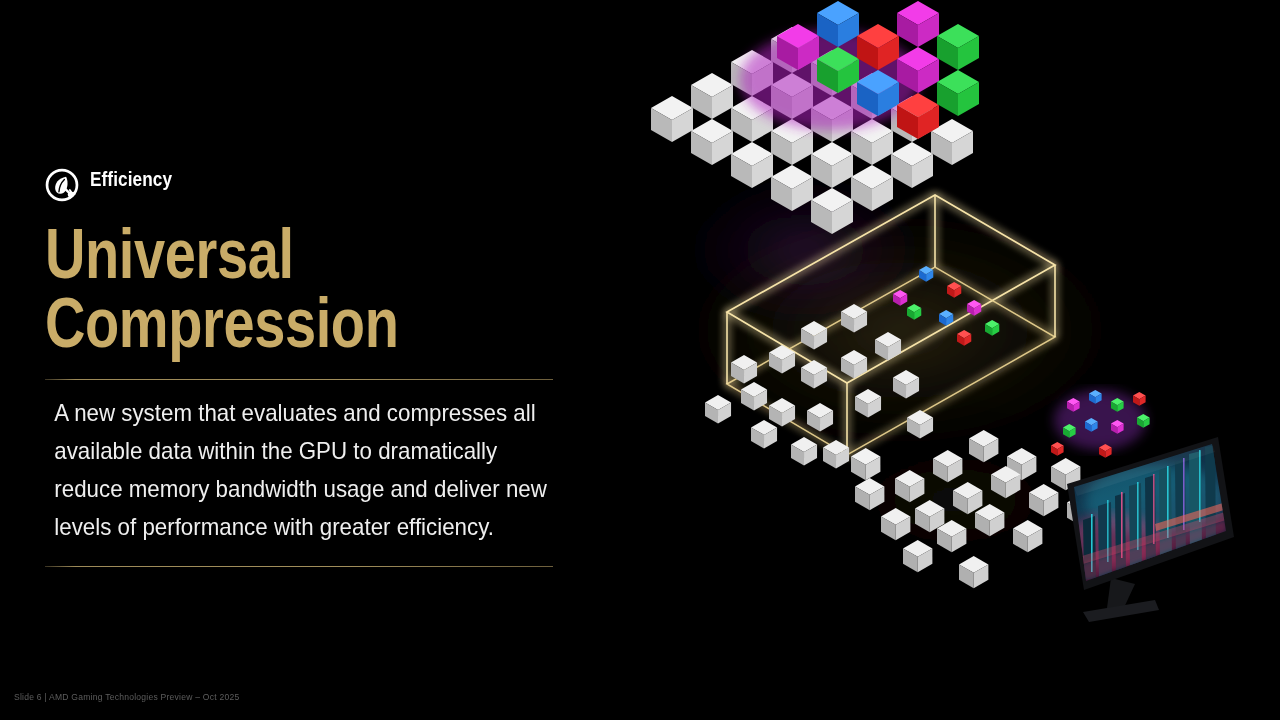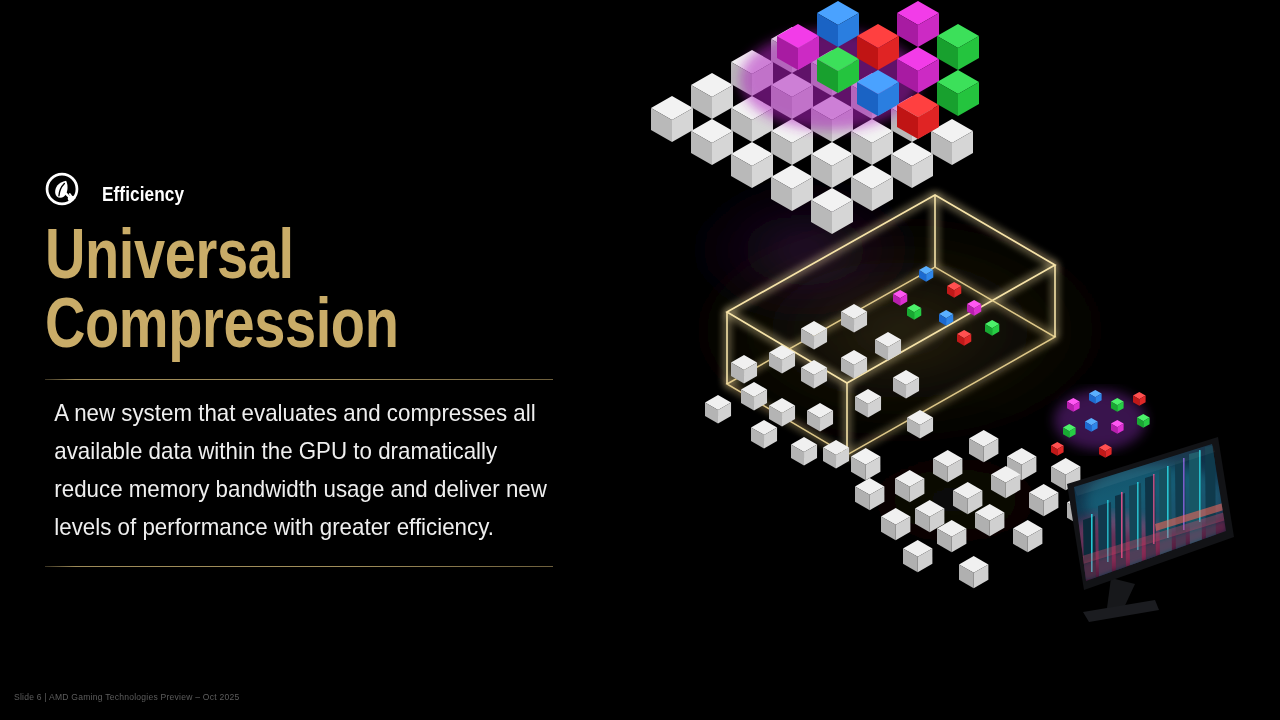--- a/index.html
+++ b/index.html
@@ -10,21 +10,21 @@
     font-family:"Liberation Sans", sans-serif;
   }
   #slide {
     position:relative; width:1280px; height:720px;
     background:#000; overflow:hidden;
   }
 
   
   .text-col { position:absolute; left:45px; top:168px; width:520px; }
 
-  .eyebrow-row { display:flex; align-items:flex-end; gap:23px; height:38px; }
+  .eyebrow-row { display:flex; align-items:flex-start; gap:11px; height:38px; }
   .eco-badge { width:34px; height:34px; flex:0 0 34px; display:block; }
   .eyebrow-label {
     color:#ffffff; font-size:20px; font-weight:bold;
     letter-spacing:.1px; transform:scaleX(.86); transform-origin:left center;
     white-space:nowrap;
   }
 
   .headline {
     margin-top:14px;
     color:#C9AC68;

